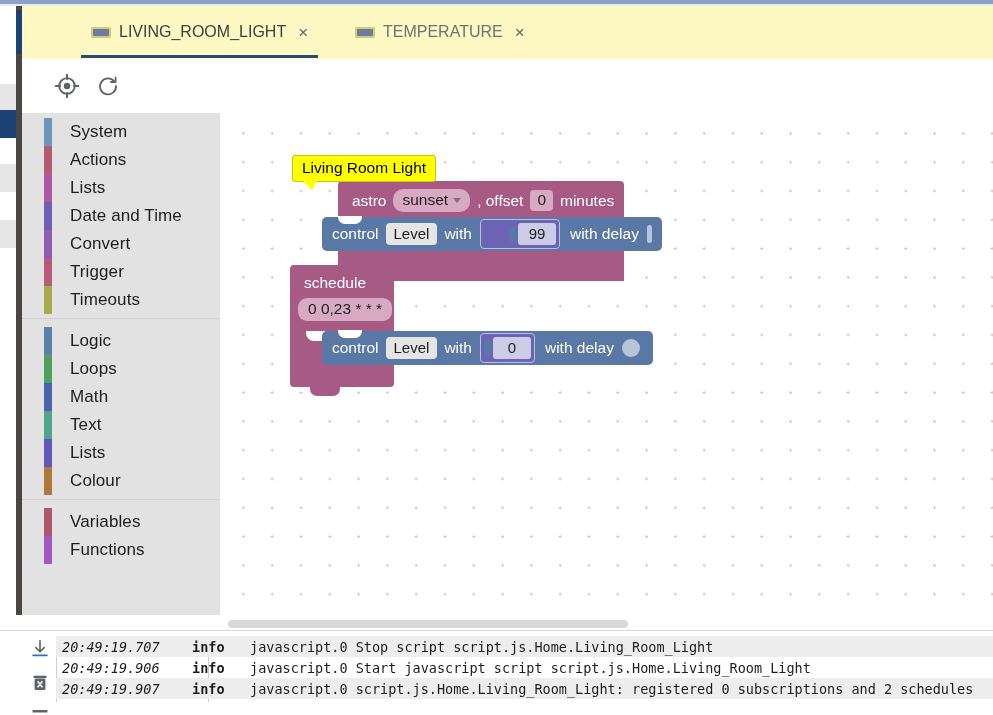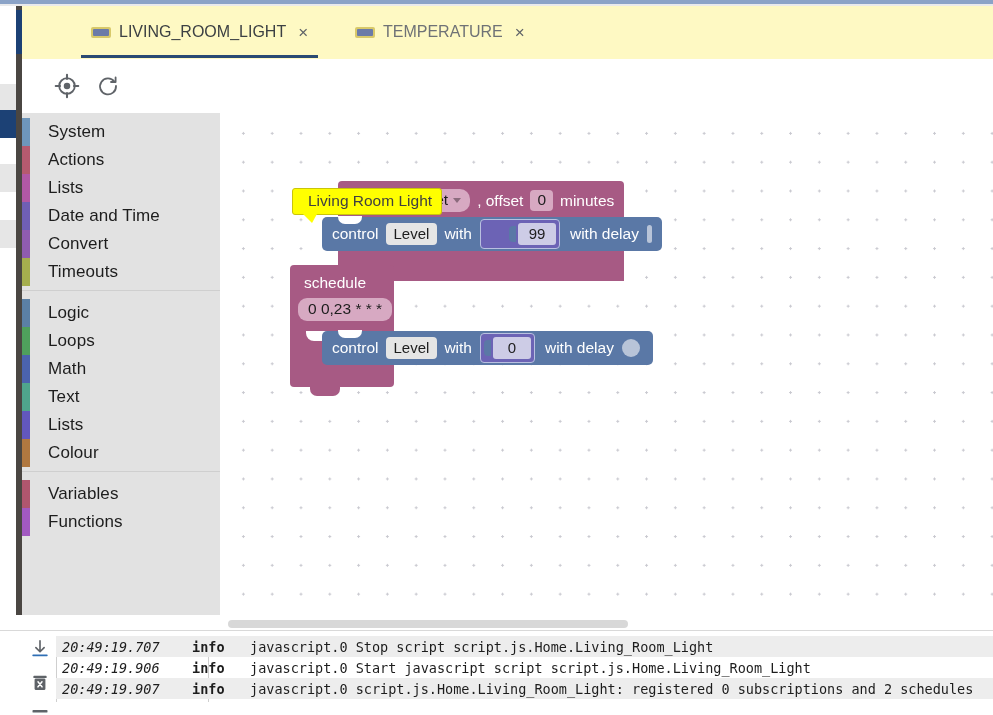--- a/index.html
+++ b/index.html
@@ -59,43 +59,43 @@
     position:absolute;top:10px;width:34px;height:34px;border-radius:50%;
     display:flex;align-items:center;justify-content:center;cursor:pointer;
   }
 
   
   .sidebar{
     position:absolute;left:22px;top:113px;width:198px;height:502px;
     background:#e2e2e2;border-right:1px solid #cfcfcf;
   }
   .cat{
-    position:relative;height:28px;display:flex;align-items:center;cursor:pointer;
+    position:relative;height:28px;display:flex;align-items:center;cursor:pointer;margin-left:22px;
   }
   .cat .swatch{position:absolute;left:0;top:0;width:8px;height:28px;}
   .cat .clabel{padding-left:26px;font-size:17px;color:#1d1d1d;letter-spacing:.1px;}
   .cat-sep{height:9px;}
   .cat-sep .line{height:1px;background:#cfcfcf;margin:4px 0 0 0;}
 
   
   .workspace{
     position:absolute;left:220px;top:113px;width:773px;height:502px;
     background-color:#ffffff;
     background-image:radial-gradient(#c9c9d0 1.1px, transparent 1.2px);
     background-size:28.8px 28.8px;
     background-position:9px 6px;
     overflow:hidden;
   }
   .blk-text{font-size:15.5px;color:#ffffff;white-space:nowrap;}
 
   
   .comment{
     position:absolute;left:72px;top:42px;background:#ffff00;
-    border:1px solid #c9c40a;border-radius:3px;padding:3px 9px 4px 15px;
-    font-size:15.5px;color:#404040;white-space:nowrap;z-index:6;margin-top:33px;
+    border:1px solid #c9c40a;border-radius:3px;padding:3px 9px 4px 9px;
+    font-size:15.5px;color:#000000;white-space:nowrap;z-index:6;
   }
   .comment::after{
     content:"";position:absolute;left:10px;bottom:-9px;width:0;height:0;
     border-left:9px solid transparent;border-right:5px solid transparent;
     border-top:9px solid #ffff00;
   }
 
   
   .hat1{
     position:absolute;left:70px;top:68px;width:286px;height:100px;
@@ -262,20 +262,24 @@
       <span class="swatch" style="background:#b158a5"></span>
       <span class="clabel">Lists</span>
     </div>
     <div class="cat">
       <span class="swatch" style="background:#6f5fb5"></span>
       <span class="clabel">Date and Time</span>
     </div>
     <div class="cat">
       <span class="swatch" style="background:#8f5cb0"></span>
       <span class="clabel">Convert</span>
+    </div>
+    <div class="cat">
+      <span class="swatch" style="background:#b35b78"></span>
+      <span class="clabel">Trigger</span>
     </div>
     <div class="cat">
       <span class="swatch" style="background:#a5ae4e"></span>
       <span class="clabel">Timeouts</span>
     </div>
 
     <div class="cat-sep">
         <div class="line"></div>
       </div>
 

